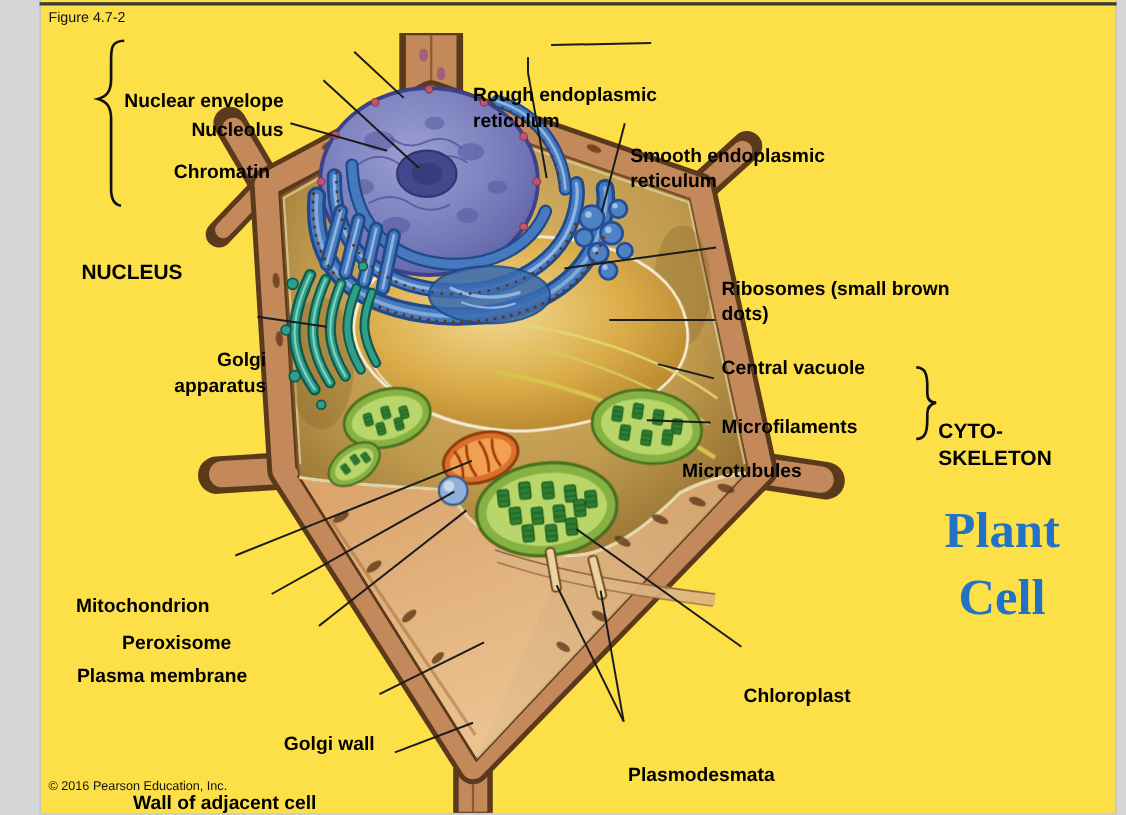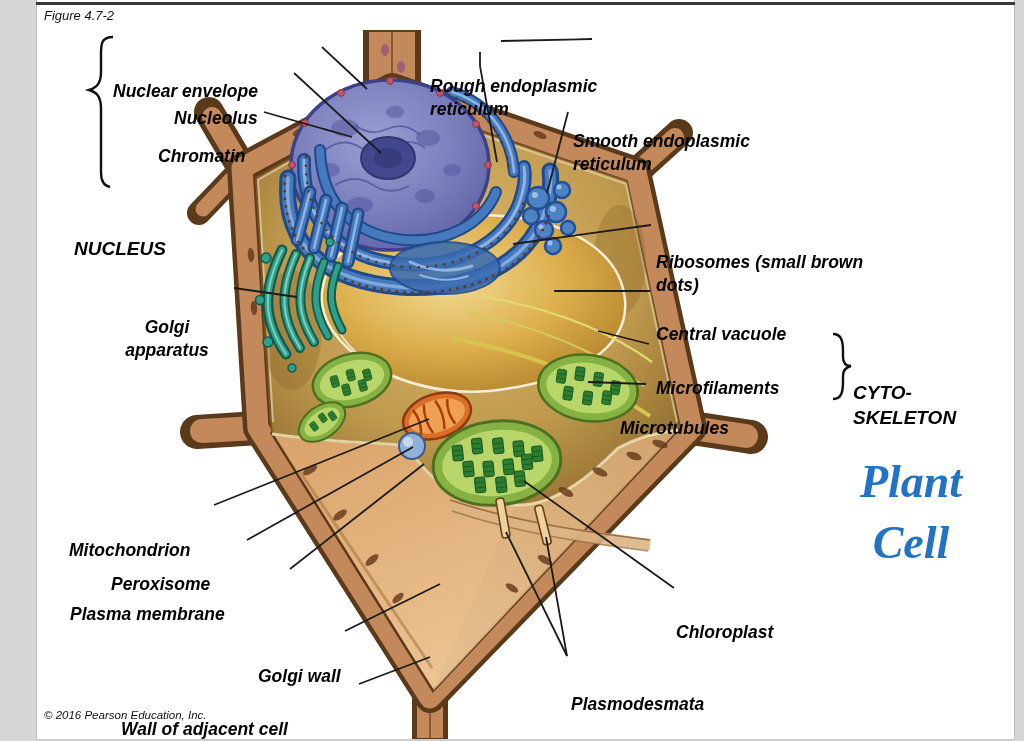--- a/index.html
+++ b/index.html
@@ -1,26 +1,26 @@
 <!DOCTYPE html>
 <html><head>
 <meta charset="utf-8">
 <style>
   html,body{margin:0;padding:0;background:#e9e9e9;}
-  .stage{position:relative;width:1024px;height:741px;background:#ffffff;overflow:hidden;
-         font-family:"Liberation Sans",sans-serif;font-style:italic;}
+  .stage{position:relative;width:1024px;height:741px;background:#fde047;overflow:hidden;
+         font-family:"Liberation Sans",sans-serif;}
   .chrome-left{position:absolute;left:0;top:0;width:36px;height:741px;background:#d6d6d6;border-right:1px solid #bdbdbd;}
   .chrome-right{position:absolute;right:0;top:0;width:9px;height:741px;background:#d6d6d6;border-left:1px solid #bdbdbd;}
   .chrome-top{position:absolute;left:36px;right:9px;top:2px;height:3px;background:#3a3a3a;}
   .chrome-bottom{position:absolute;left:36px;right:9px;bottom:0;height:2px;background:#cccccc;}
   .fig-num{position:absolute;left:44px;top:8px;font-size:13px;color:#111;}
   .copyright{position:absolute;left:44px;top:709px;font-size:11.5px;color:#111;text-align:center;}
   .lbl{position:absolute;font-weight:bold;font-size:17.5px;line-height:1.32;color:#000;white-space:pre-line;margin-top:44px;}
   .lbl.big{font-size:19px;}
-  .lbl.right{text-align:center;}
+  .lbl.right{text-align:right;}
   .cell-title{position:absolute;left:822px;top:452px;width:178px;text-align:center;
               font-family:"Liberation Serif",serif;font-weight:bold;font-size:46px;line-height:1.32;
               color:#2273c5;white-space:pre-line;}
   svg{position:absolute;left:0;top:0;}
 </style>
 </head>
 <body>
 
 <div class="stage">
 

